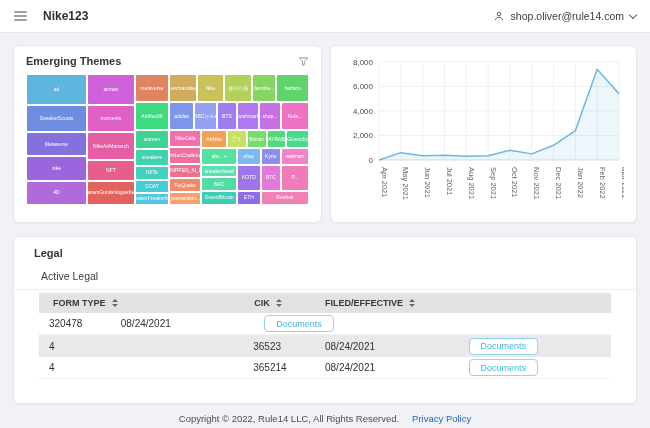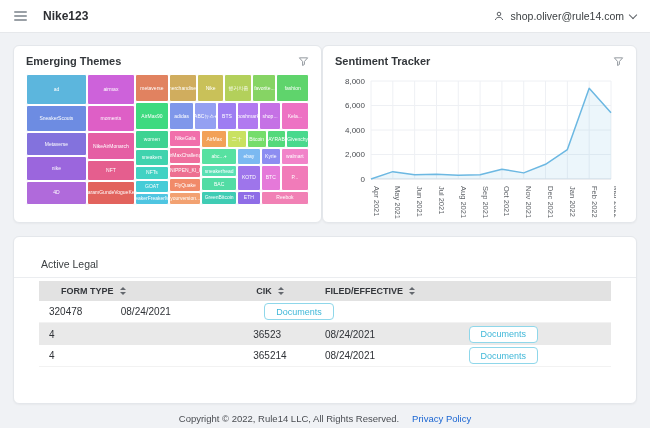--- a/index.html
+++ b/index.html
@@ -8,21 +8,21 @@
   
   .topbar{height:33px;background:#fff;border-bottom:1px solid #e6e8eb;display:flex;align-items:center;justify-content:space-between;padding:0 14px;box-sizing:border-box}
   .brand-wrap{display:flex;align-items:center;gap:16px}
   .burger{width:13px;cursor:pointer}
   .burger i{display:block;height:2px;background:#9aa0a6;margin:2px 0;border-radius:1px}
   .brand{font-size:12px;font-weight:bold;color:#2d2f33}
   .account{display:flex;align-items:center;gap:6px;color:#3c4043;font-size:10.5px;cursor:pointer}
   .chev{width:5px;height:5px;border-right:1.4px solid #5f6368;border-bottom:1.4px solid #5f6368;transform:rotate(45deg);margin-top:-2px}
 
   .main{padding:12px 13px 0}
-  .cards{display:flex;}
+  .cards{display:flex;gap:8px}
   .card{background:#fff;border:1px solid #e4e7eb;border-radius:6px;box-shadow:0 1px 2px rgba(0,0,0,.04);box-sizing:border-box}
   .card-head{display:flex;justify-content:space-between;align-items:center;margin-bottom:7px}
   .card-title{font-size:11px;color:#33373b;font-weight:bold}
   .funnel{cursor:pointer;display:flex}
 
   .themes{width:309px;height:178px;padding:9px 12px}
   .sentiment{flex:1;height:178px;padding:9px 12px}
 
   
   .treemap{position:relative;width:100%;height:131px}
@@ -37,21 +37,21 @@
   .legal{margin-top:13px;height:168px;padding:10px 0 0}
   .legal-title{font-size:11px;color:#33373b;font-weight:bold;padding:0 20px}
   .tabs{display:flex;gap:28px;padding:0 25px;border-bottom:1px solid #ebedf0;margin-top:7px}
   .tab{font-size:10.5px;color:#3c4043;padding:4px 2px 5px;cursor:pointer;border-bottom:2px solid transparent}
   .tab.active{color:#2d2f33;font-weight:bold;border-bottom:2px solid #45c8c0}
   .search-row{padding:9px 25px 7px}
   .search-input{border:none;border-bottom:1px solid #c9cdd2;font-size:9.5px;color:#444;width:112px;background:transparent;padding:2px 0;outline:none}
   .search-input::placeholder{color:#55585c}
 
   .table{margin:3px 25px 0;font-size:10px;color:#2f3237}
-  .thead{display:flex;background:#e2e2e2;font-weight:bold;font-size:9px;color:#34373c;height:20px;align-items:center;padding:0 22px;box-sizing:border-box}
+  .thead{display:flex;background:#e2e2e2;font-weight:bold;font-size:9px;color:#34373c;height:20px;align-items:center;padding:0 14px;box-sizing:border-box}
   .trow{display:flex;height:22px;align-items:center;padding:0 10px;box-sizing:border-box;border-bottom:1px solid #f2f2f2;background:#fff}
   .trow.alt{background:#e9e9e9;border-bottom:none}
   .c0{width:37%}.c1{width:13%}.c2{width:26%}.c3{width:24%}
   .hcell{display:flex;align-items:center;cursor:pointer}
   .sorticon{display:inline-flex;flex-direction:column;margin-left:6px}
   .sorticon i{width:0;height:0;border-left:3px solid transparent;border-right:3px solid transparent;display:block}
   .sorticon .up{border-bottom:3.5px solid #64686e;margin-bottom:1.5px}
   .sorticon .dn{border-top:3.5px solid #64686e}
   .docs-btn{font-size:9px;color:#3fb7d8;border:1px solid #8fd7ea;border-radius:4px;background:#fff;padding:2.5px 11px;cursor:pointer;font-family:"Liberation Sans",sans-serif}
 
@@ -240,28 +240,20 @@
           <div class="tile" style="left: 74.5%; top: 89%; width: 8.5%; height: 11%; background: rgb(143, 109, 231);">
             <span>ETH</span>
           </div>
           <div class="tile" style="left: 83%; top: 89%; width: 17%; height: 11%; background: rgb(241, 129, 181);">
             <span>Reebok</span>
           </div>
         </div>
     </div>
 
     <div class="card sentiment">
-      <div class="card-head">
-        <div class="card-title">Sentiment Tracker</div>
-        <span class="funnel">
-          <svg width="11" height="11" viewBox="0 0 24 24">
-              <path d="M3 4h18l-7 8v6.5l-4 2.2V12z" fill="none" stroke="#8a9097" stroke-width="2"></path>
-            </svg>
-        </span>
-      </div>
       <svg width="281" height="150" viewBox="0 0 281 150">
           <line x1="36" y1="7" x2="36" y2="105" stroke="#eef0f4" stroke-width="1"></line>
           <line x1="57.81818181818181" y1="7" x2="57.81818181818181" y2="105" stroke="#eef0f4" stroke-width="1"></line>
           <line x1="79.63636363636363" y1="7" x2="79.63636363636363" y2="105" stroke="#eef0f4" stroke-width="1"></line>
           <line x1="101.45454545454545" y1="7" x2="101.45454545454545" y2="105" stroke="#eef0f4" stroke-width="1"></line>
           <line x1="123.27272727272727" y1="7" x2="123.27272727272727" y2="105" stroke="#eef0f4" stroke-width="1"></line>
           <line x1="145.0909090909091" y1="7" x2="145.0909090909091" y2="105" stroke="#eef0f4" stroke-width="1"></line>
           <line x1="166.9090909090909" y1="7" x2="166.9090909090909" y2="105" stroke="#eef0f4" stroke-width="1"></line>
           <line x1="188.72727272727272" y1="7" x2="188.72727272727272" y2="105" stroke="#eef0f4" stroke-width="1"></line>
           <line x1="210.54545454545453" y1="7" x2="210.54545454545453" y2="105" stroke="#eef0f4" stroke-width="1"></line>
@@ -291,20 +283,21 @@
           <text class="xt" transform="rotate(90 191.22727272727272 112)" x="191.22727272727272" y="112">Nov 2021</text>
           <text class="xt" transform="rotate(90 213.04545454545453 112)" x="213.04545454545453" y="112">Dec 2021</text>
           <text class="xt" transform="rotate(90 234.86363636363637 112)" x="234.86363636363637" y="112">Jan 2022</text>
           <text class="xt" transform="rotate(90 256.6818181818182 112)" x="256.6818181818182" y="112">Feb 2022</text>
           <text class="xt" transform="rotate(90 278.5 112)" x="278.5" y="112">Mar 2022</text>
         </svg>
     </div>
   </div>
 
   <div class="card legal">
+    <div class="legal-title">Legal</div>
     <div class="tabs">
       <div class="tab">Active Legal</div>
     </div>
     <div class="table">
       <div class="thead">
           <div class="hcell c0">
             <span>FORM TYPE</span>
             <span class="sorticon">
               <i class="up"></i>
               <i class="dn"></i>

